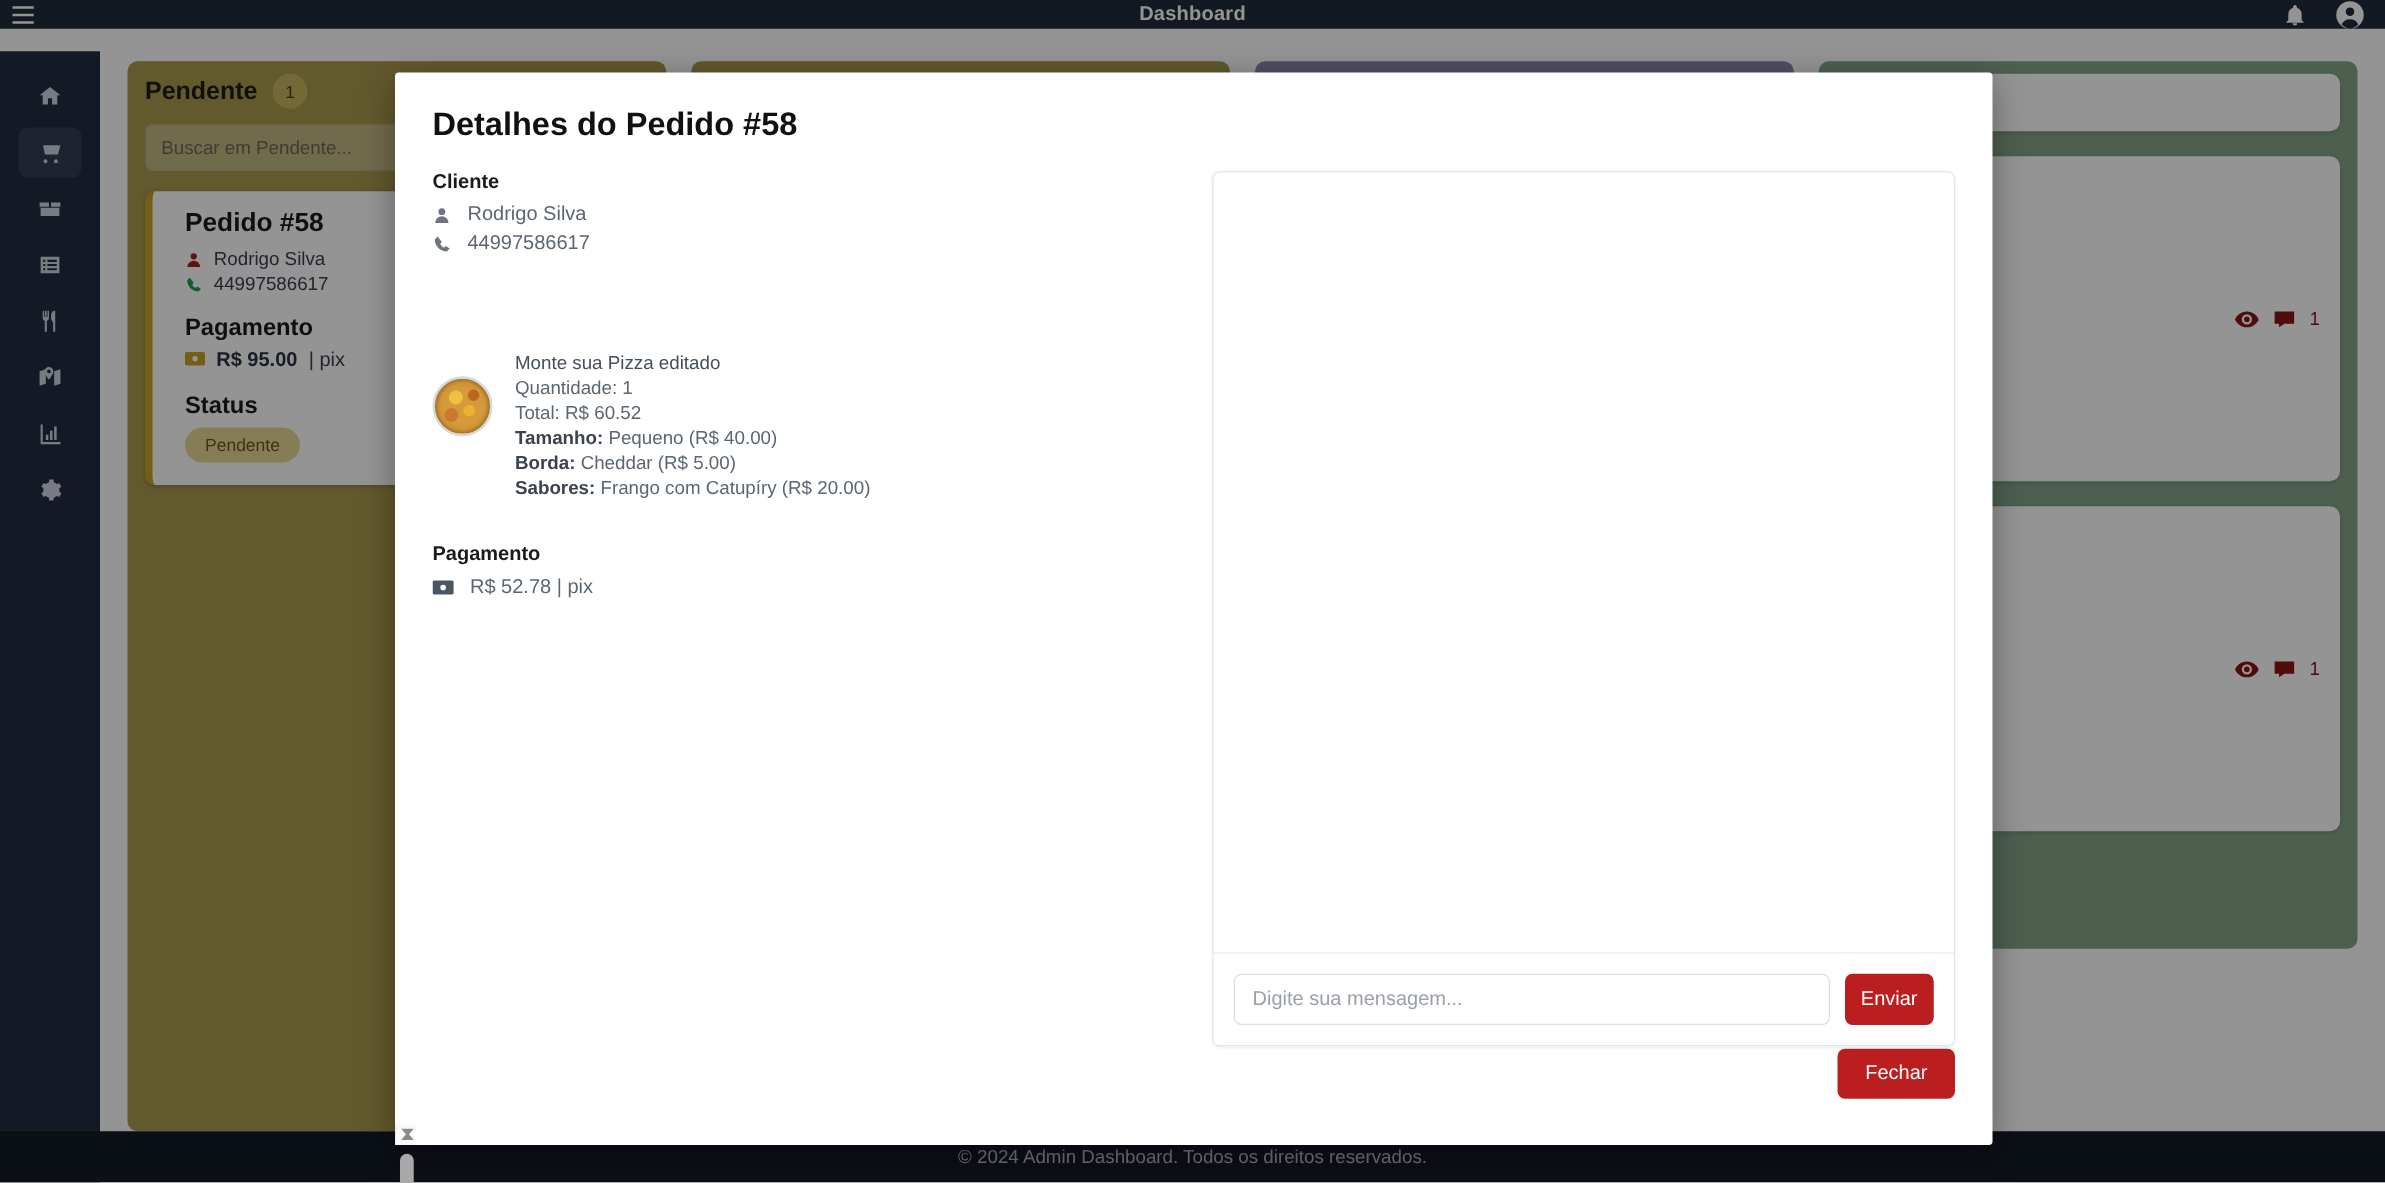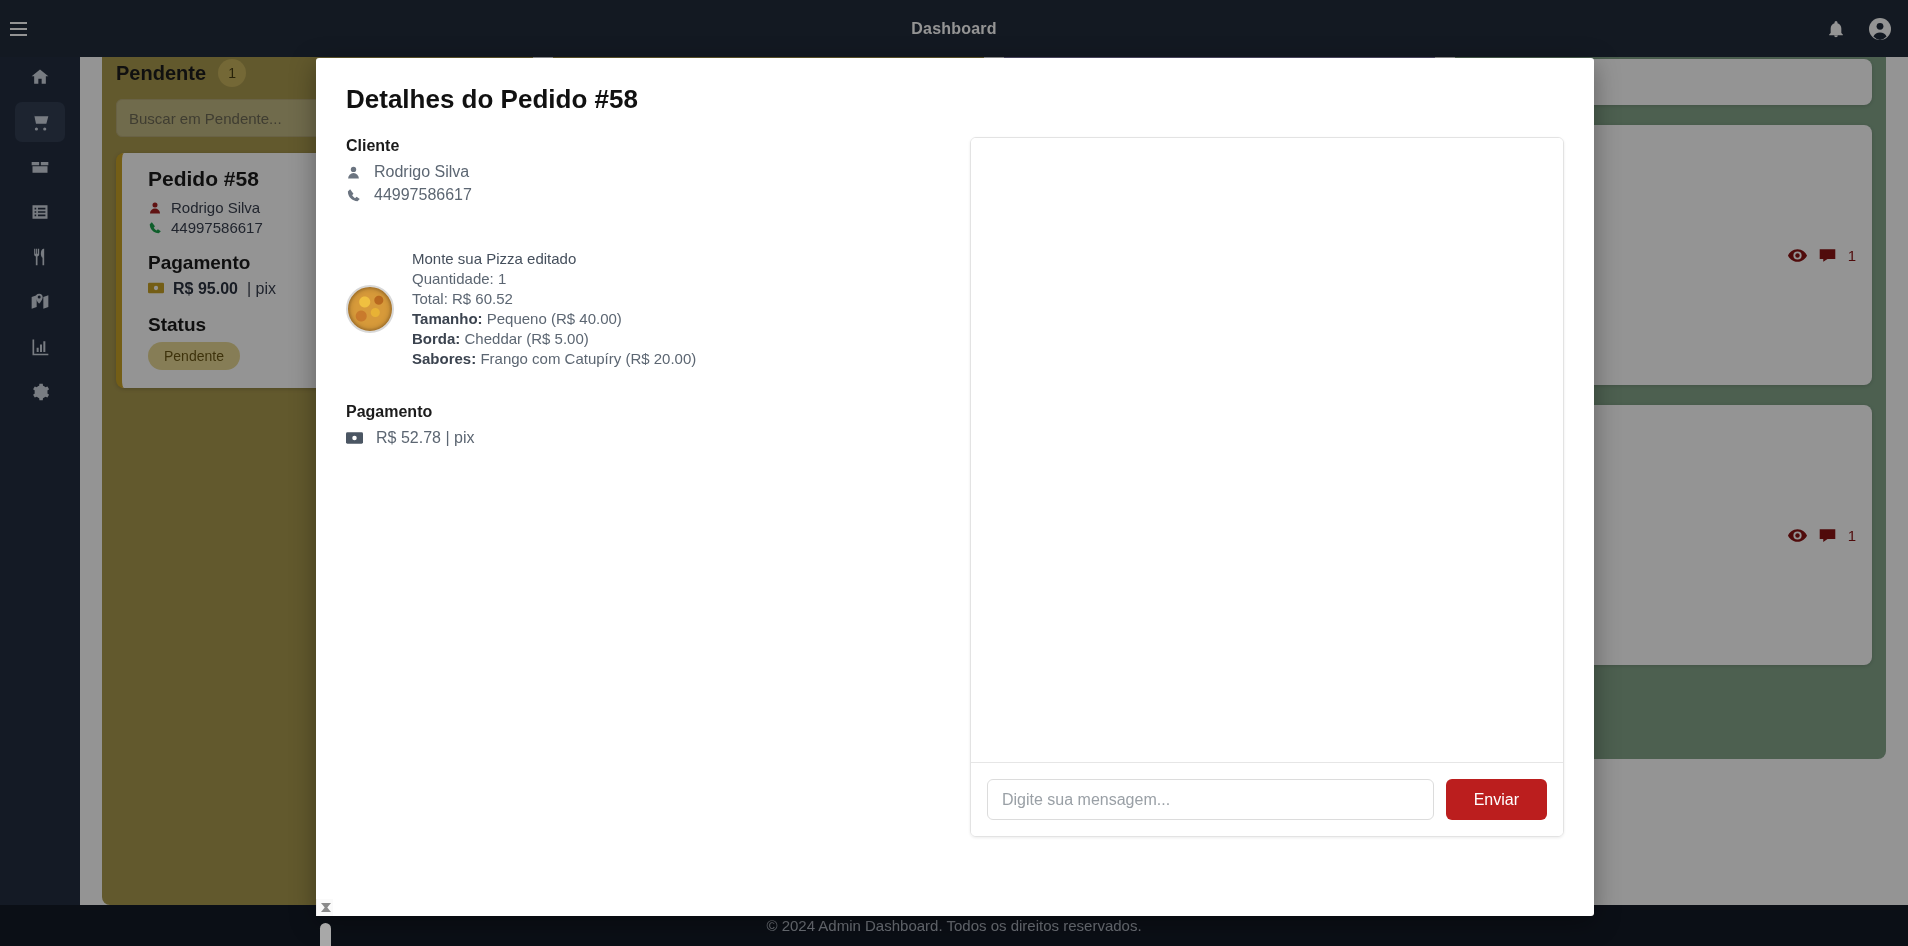--- a/index.html
+++ b/index.html
@@ -6,21 +6,21 @@
   html, body {
     width: 1908px; height: 946px;
     font-family: "Liberation Sans", sans-serif;
     overflow: hidden;
     background: #fff;
   }
   .app { position: relative; width: 1908px; height: 946px; }
 
   
   .topbar {
-    position: absolute; left: 0; top: 0; width: 1908px; height: 57px;
+    position: absolute; left: 0; top: 0; width: 1908px; height: 23px;
     background: #212b3b; color: #fff;
     display: flex; align-items: center; z-index: 40;
   }
   .topbar .hamburger {
     width: 46px; margin-left: 10px;
     display: flex; flex-direction: column; gap: 4px;
     cursor: pointer;
   }
   .topbar .hamburger i { display:block; width: 17px; height: 2px; background: #fff; }
   .topbar .title {
@@ -138,21 +138,21 @@
     width: 48px; height: 48px; border-radius: 50%; flex: 0 0 48px;
     background:
       radial-gradient(circle at 38% 34%, #f0c040 0 5px, transparent 6px),
       radial-gradient(circle at 62% 58%, #e8b235 0 4px, transparent 5px),
       radial-gradient(circle at 30% 66%, #c97a2c 0 5px, transparent 6px),
       radial-gradient(circle at 70% 30%, #b9691f 0 4px, transparent 5px),
       radial-gradient(circle at 50% 50%, #d79a3a 0 60%, #8e5a22 100%);
     border: 2px solid #d8d8d8;
     box-shadow: inset 0 0 6px rgba(0,0,0,.35);
   }
-  .item-info { font-size: 15px; color: #5c6672; line-height: 1.33; }
+  .item-info { font-size: 15px; color: #5c6672; line-height: 1.33; margin-top: 32px; }
   .item-info .nm { color: #454f5c; }
   .item-info b { color: #3b434f; font-weight: bold; }
 
   
   .chat {
     border: 1px solid #e3e3e3; border-radius: 6px; overflow: hidden;
     display: flex; flex-direction: column; height: 700px;
     box-shadow: 0 1px 3px rgba(0,0,0,.08);
   }
   .chat-head {
@@ -162,21 +162,21 @@
   .chat-msgs { flex: 1 1 auto; background: #fff; border-bottom: 1px solid #e6e6e6; }
   .chat-input-row { display: flex; gap: 12px; padding: 16px; background: #fff; }
   .chat-input {
     flex: 1 1 auto; height: 41px; border: 1px solid #dcdcdc; border-radius: 6px;
     padding: 0 14px; font-size: 16px; color: #444;
     font-family: "Liberation Sans", sans-serif;
   }
   .chat-input::placeholder { color: #9aa0a6; }
   .btn-red {
     background: #bb1e1e; color: #fff; border: none; border-radius: 6px;
-    padding: 0 28px; height: 41px; font-size: 16px; cursor: pointer;
+    padding: 0 13px; height: 41px; font-size: 16px; cursor: pointer;
     font-family: "Liberation Sans", sans-serif;
   }
   .modal-foot { display: flex; justify-content: flex-end; padding-top: 22px; }
   .btn-close {
     background: #bb1e1e; color: #fff; border: none; border-radius: 6px;
     padding: 11px 22px; font-size: 16px; cursor: pointer;
     font-family: "Liberation Sans", sans-serif;
   }
 
   
@@ -449,20 +449,23 @@
           <div class="chat">
             <div class="chat-msgs"></div>
             <div class="chat-input-row">
               <input class="chat-input" placeholder="Digite sua mensagem..." style="">
               <button class="btn-red">Enviar</button>
             </div>
           </div>
         </div>
       </div>
 
+      <div class="modal-foot">
+        <button class="btn-close">Fechar</button>
+      </div>
     </div>
 
     <div class="mscroll">
       <div class="arr up">
           <i></i>
         </div>
       <div class="thumb"></div>
       <div class="arr dn">
           <i></i>
         </div>

